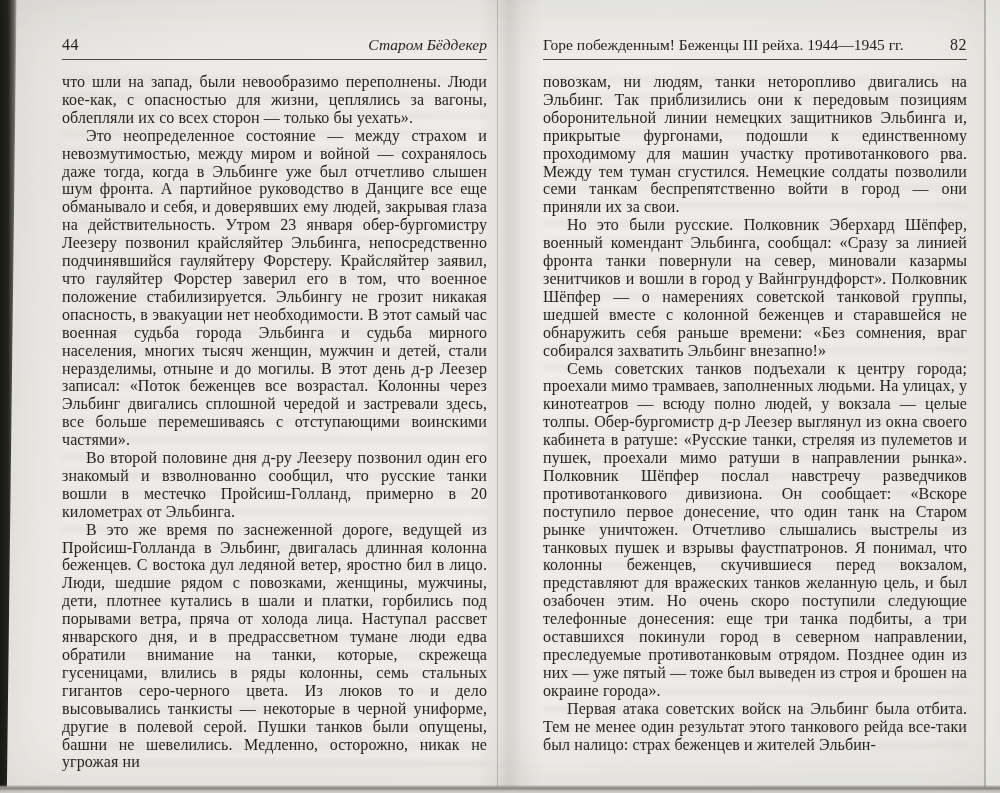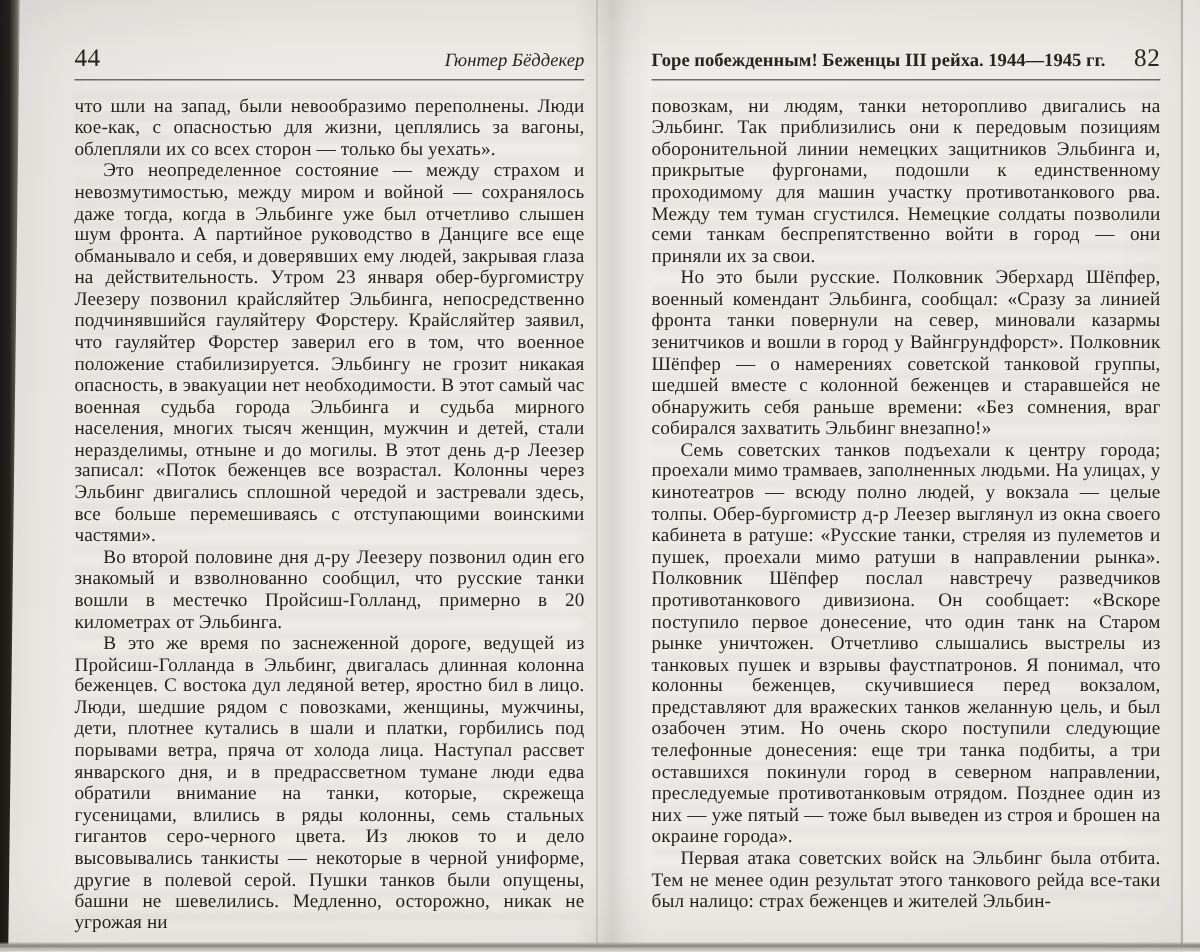--- a/index.html
+++ b/index.html
@@ -84,23 +84,23 @@
   .page-col.right { left: 543px; width: 424px; }
 
   .head {
     display: flex;
     justify-content: space-between;
     align-items: baseline;
     border-bottom: 1.5px solid #4b4a44;
     padding-bottom: 5px;
     color: #262520;
   }
-  .pagenum { font-size: 21px; letter-spacing: 0.5px; }
+  .pagenum { font-size: 16px; letter-spacing: 0.5px; }
   .runhead.italic { font-style: italic; font-size: 15.5px; }
-  .runhead.bold   { font-weight: bold;  font-size: 15.5px; }
+  .runhead.bold   { font-weight: normal;  font-size: 15.5px; }
 
   .body-text {
     margin-top: 13px;
     font-size: 16px;
     line-height: 17.9px;
     text-align: justify;
     letter-spacing: 0.1px;
     hyphens: auto;
     -webkit-hyphens: auto;
   }
@@ -118,21 +118,21 @@
   <div class="spine-edge"></div>
   <div class="gutter-shadow"></div>
   <div class="gutter-crease"></div>
   <div class="right-edge-line"></div>
   <div class="right-margin"></div>
   <div class="bottom-edge"></div>
 
   <div class="page-col left">
     <div class="head">
       <span class="pagenum">44</span>
-      <span class="runhead italic">Гюнтер Бёддекер</span>
+      <span class="runhead italic">Старом Бёддекер</span>
     </div>
     <div class="body-text">
       <p class="cont">что шли на запад, были невообразимо переполнены. Люди кое-как, с опасностью для жизни, цеплялись за вагоны, облепляли их со всех сторон — только бы уехать».</p>
       <p>Это неопределенное состояние — между страхом и невозмутимостью, между миром и войной — сохранялось даже тогда, когда в Эльбинге уже был отчетливо слышен шум фронта. А партийное руководство в Данциге все еще обманывало и себя, и доверявших ему людей, закрывая глаза на действительность. Утром 23 января обер-бургомистру Леезеру позвонил крайсляйтер Эльбинга, непосредственно подчинявшийся гауляйтеру Форстеру. Крайсляйтер заявил, что гауляйтер Форстер заверил его в том, что военное положение стабилизируется. Эльбингу не грозит никакая опасность, в эвакуации нет необходимости. В этот самый час военная судьба города Эльбинга и судьба мирного населения, многих тысяч женщин, мужчин и детей, стали неразделимы, отныне и до могилы. В этот день д-р Леезер записал: «Поток беженцев все возрастал. Колонны через Эльбинг двигались сплошной чередой и застревали здесь, все больше перемешиваясь с отступающими воинскими частями».</p>
       <p>Во второй половине дня д-ру Леезеру позвонил один его знакомый и взволнованно сообщил, что русские танки вошли в местечко Пройсиш-Голланд, примерно в 20 километрах от Эльбинга.</p>
       <p>В это же время по заснеженной дороге, ведущей из Пройсиш-Голланда в Эльбинг, двигалась длинная колонна беженцев. С востока дул ледяной ветер, яростно бил в лицо. Люди, шедшие рядом с повозками, женщины, мужчины, дети, плотнее кутались в шали и платки, горбились под порывами ветра, пряча от холода лица. Наступал рассвет январского дня, и в предрассветном тумане люди едва обратили внимание на танки, которые, скрежеща гусеницами, влились в ряды колонны, семь стальных гигантов серо-черного цвета. Из люков то и дело высовывались танкисты — некоторые в черной униформе, другие в полевой серой. Пушки танков были опущены, башни не шевелились. Медленно, осторожно, никак не угрожая ни</p>
     </div>
   </div>
 
   <div class="page-col right">

